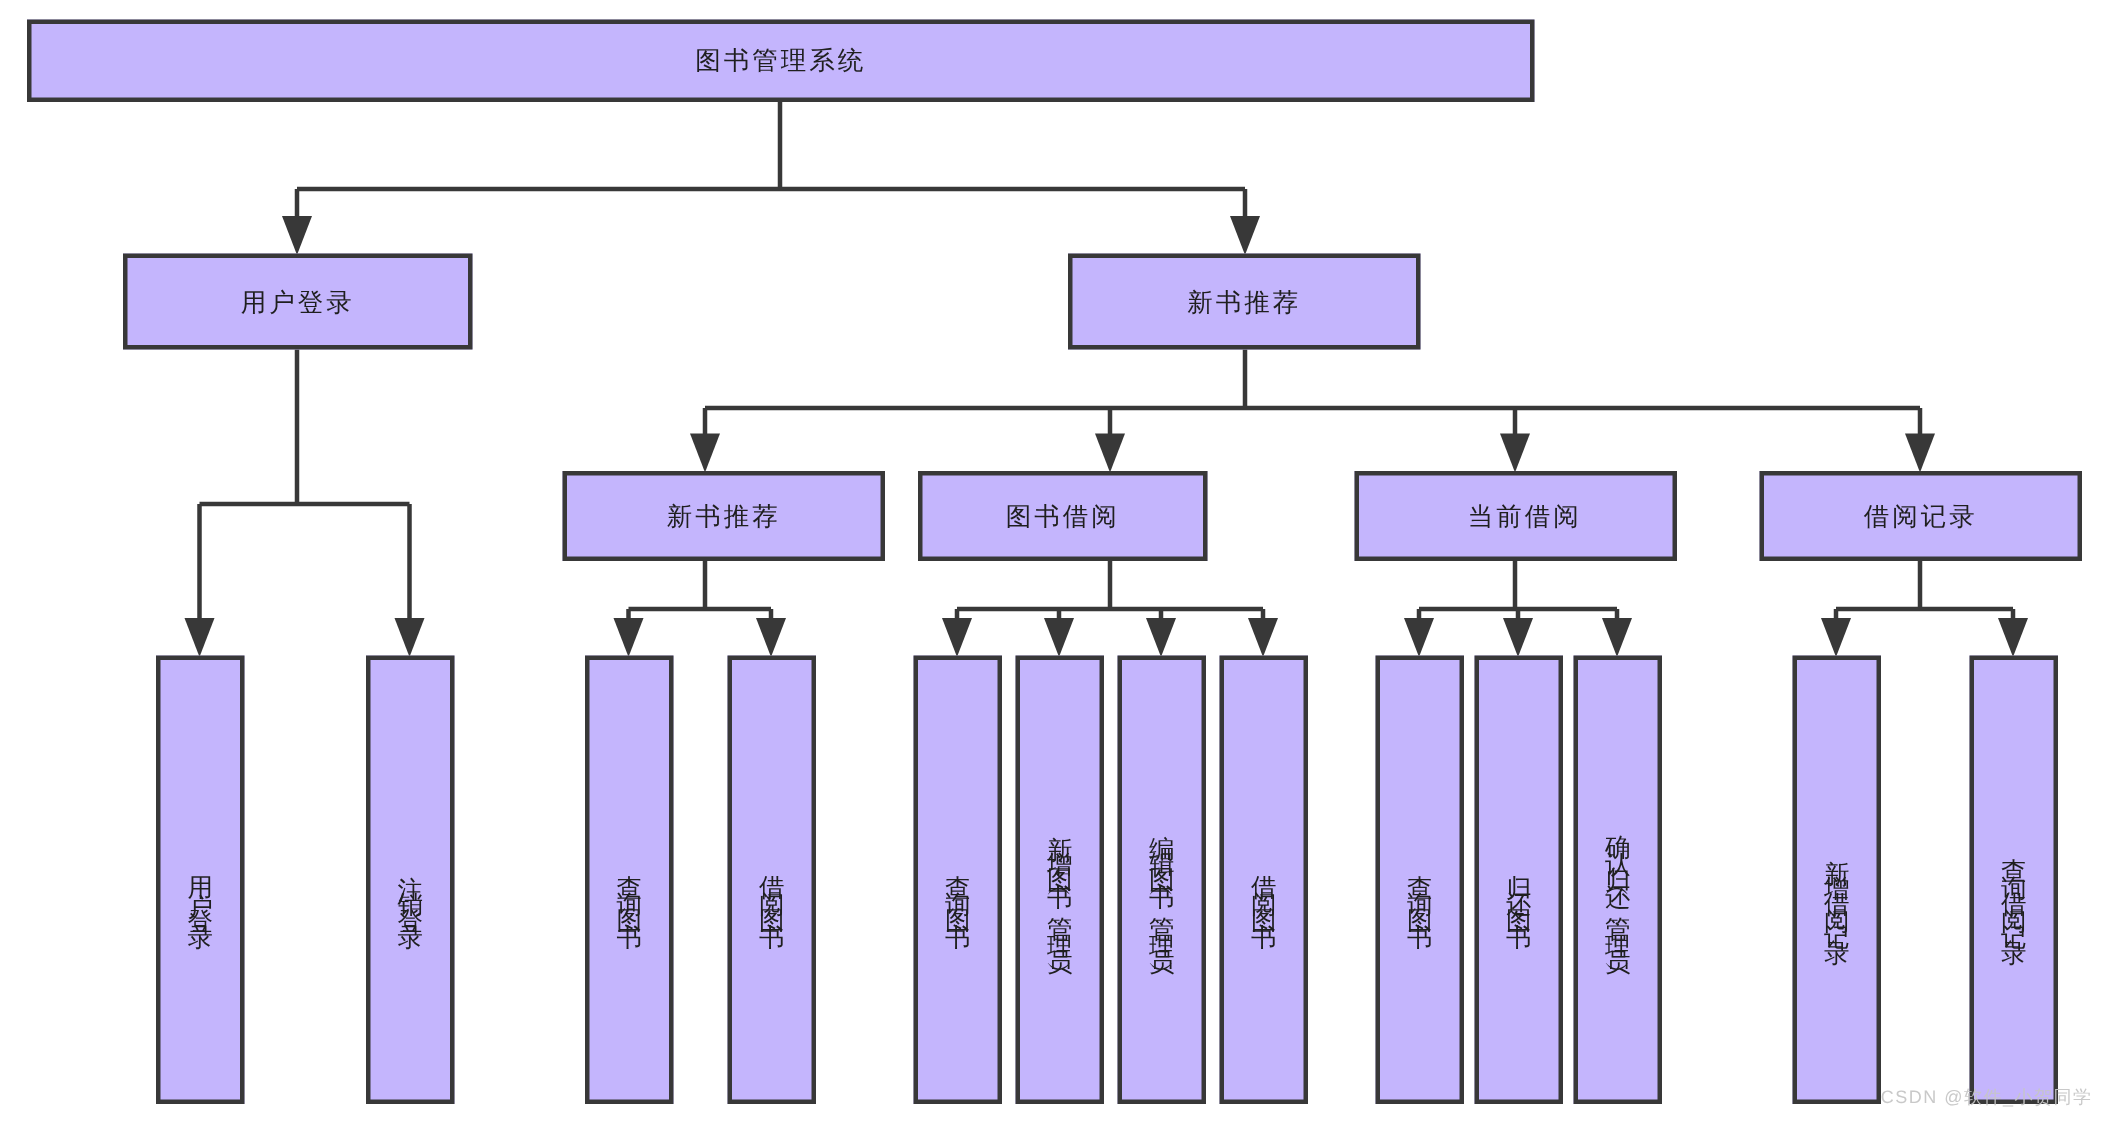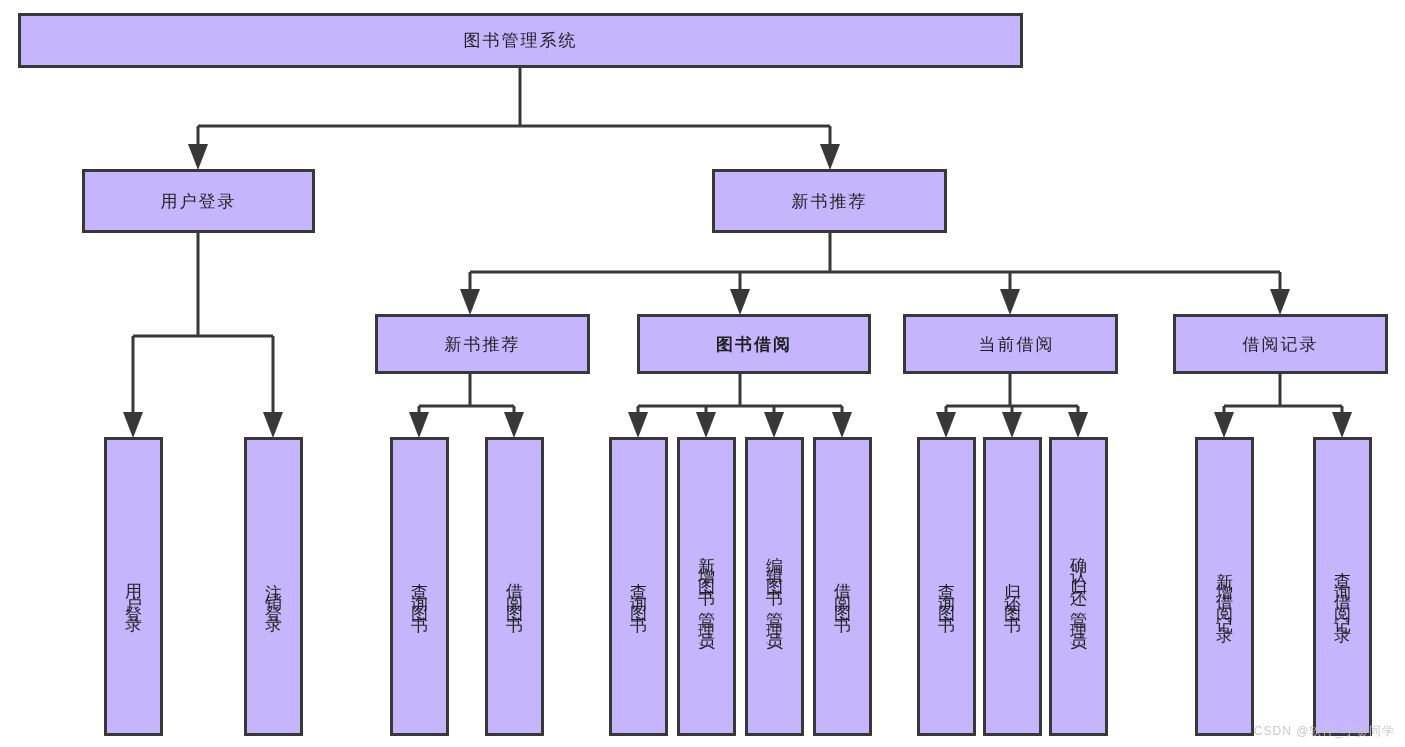--- a/index.html
+++ b/index.html
@@ -95,21 +95,21 @@
   <div class="node" style="left:82px; top:169px; width:233px; height:64px;">
     <span>用户登录</span>
   </div>
   <div class="node" style="left:712px; top:169px; width:235px; height:64px;">
     <span>新书推荐</span>
   </div>
 
   <div class="node" style="left:363px; top:314px; width:215px; height:60px;margin-left:12px;">
     <span>新书推荐</span>
   </div>
-  <div class="node" style="left:637px; top:314px; width:234px; height:60px;font-weight:bold;">
+  <div class="node" style="left:612px; top:314px; width:193px; height:60px;">
     <span>图书借阅</span>
   </div>
   <div class="node" style="left:903px; top:314px; width:215px; height:60px;padding-left:12px;">
     <span>当前借阅</span>
   </div>
   <div class="node" style="left:1173px; top:314px; width:215px; height:60px;">
     <span>借阅记录</span>
   </div>
 
   <div class="node leaf" style="left:104px;">

